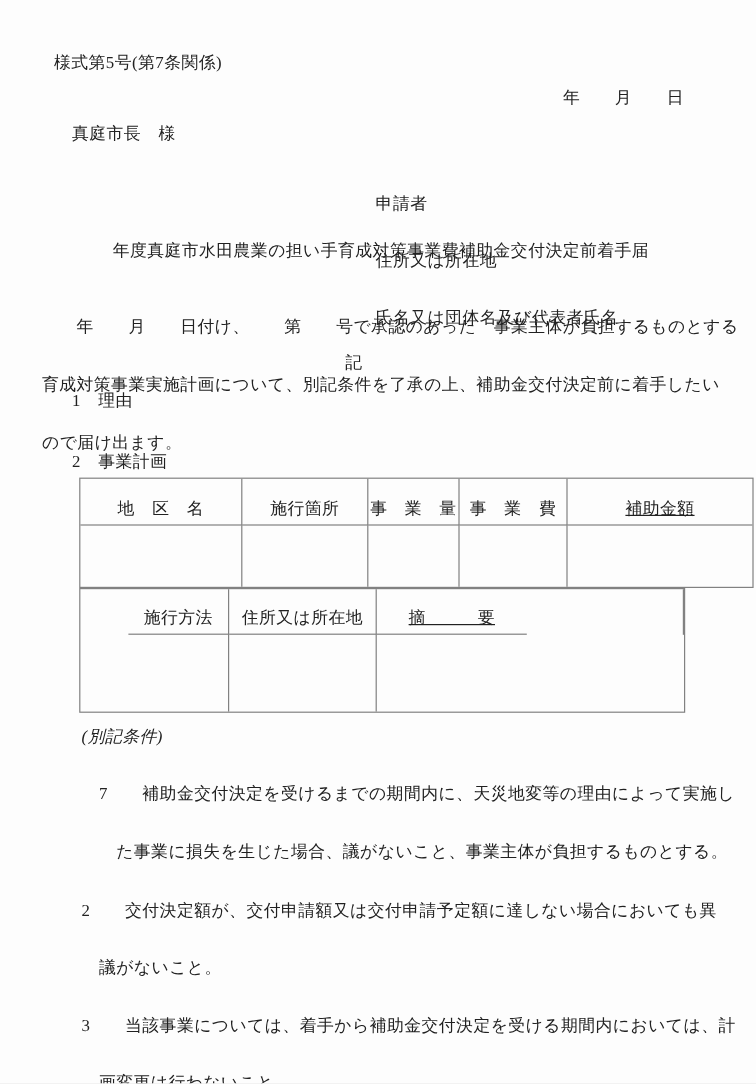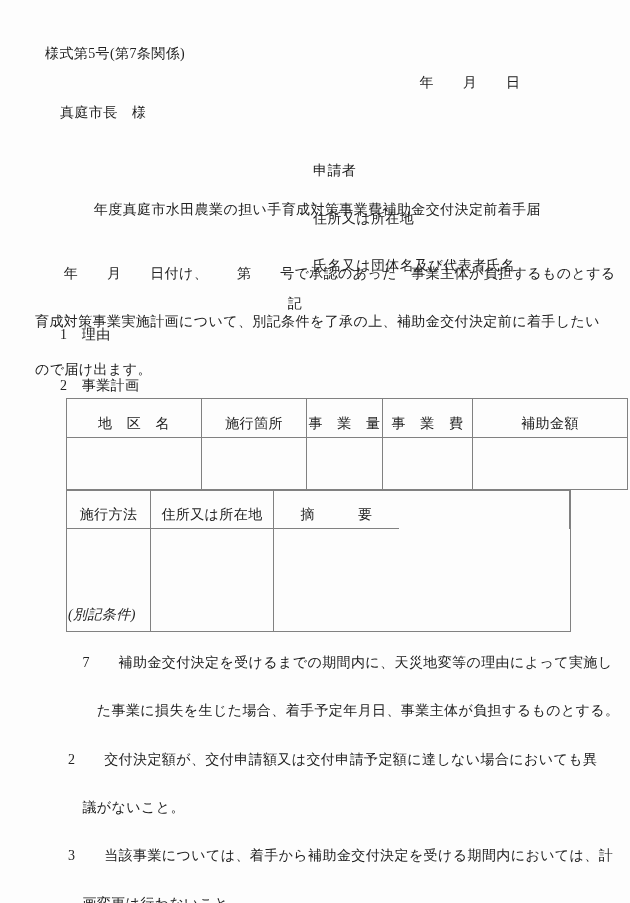--- a/index.html
+++ b/index.html
@@ -8,50 +8,50 @@
     width:630px; height:903px;
     margin:0 auto;
     background:#fdfdfd;
     font-family:"Liberation Serif","DejaVu Serif",serif;
     font-size:14px;
     color:#212121;
     letter-spacing:0.4px;
     overflow:hidden;
   }
   .abs { position:absolute; white-space:pre; line-height:16px; }
-  .right { text-align:center; }
+  .right { text-align:right; }
   .center { text-align:center; }
 
   
   .doc-table {
     position:absolute;
     display:grid;
     box-sizing:border-box;
     border:1px solid #818181;
   }
   .cell {
     box-sizing:border-box;
     border-right:1px solid #818181;
     overflow:hidden;
   }
-  .cell.last { border-right:none; }
+  .cell.last { border-right:none;text-decoration:underline; }
   .hcell {
     display:flex;
     align-items:flex-end;
     justify-content:center;
     padding-bottom:4px;
     border-bottom:1px solid #818181;
     white-space:pre;
   }
   #table-top    { left:66px; top:398px; width:562px; height:92px;
                   grid-template-columns:135px 105px 76px 90px 1fr;
                   grid-template-rows:39px 1fr; }
-  #table-bottom { left:66px; top:490px; width:505px; height:142px;
+  #table-bottom { left:66px; top:490px; width:505px; height:104px;
                   grid-template-columns:84px 123px 125px 1fr;
-                  grid-template-rows:38px 1fr; }
+                  grid-template-rows:38px 1fr;padding-left:40px; }
 
   .cond-line { white-space:pre; line-height:16.3px; }
   .para-line { white-space:pre; line-height:16px; }
   .applicant-line { white-space:pre; line-height:15.5px; }
 </style>
 </head>
 <body>
 
 <div class="page">
 
@@ -103,20 +103,20 @@
     <div class="cell"></div>
     <div class="cell"></div>
     <div class="cell"></div>
     <div class="cell last"></div>
   </div>
 
   <div class="abs" style="left:68px; top:607px;font-style:italic;">(別記条件)</div>
 
   <div class="abs" style="left:68px; top:623px;">
     <div class="cond-line">　7　　補助金交付決定を受けるまでの期間内に、天災地変等の理由によって実施し</div>
-    <div class="cond-line">　　た事業に損失を生じた場合、着手予定年月日、事業主体が負担するものとする。</div>
+    <div class="cond-line">　　た事業に損失を生じた場合、議がないこと、事業主体が負担するものとする。</div>
     <div class="cond-line">2　　交付決定額が、交付申請額又は交付申請予定額に達しない場合においても異</div>
     <div class="cond-line">　議がないこと。</div>
     <div class="cond-line">3　　当該事業については、着手から補助金交付決定を受ける期間内においては、計</div>
     <div class="cond-line">　画変更は行わないこと。</div>
   </div>
 
 </div>
 
 </body></html>

